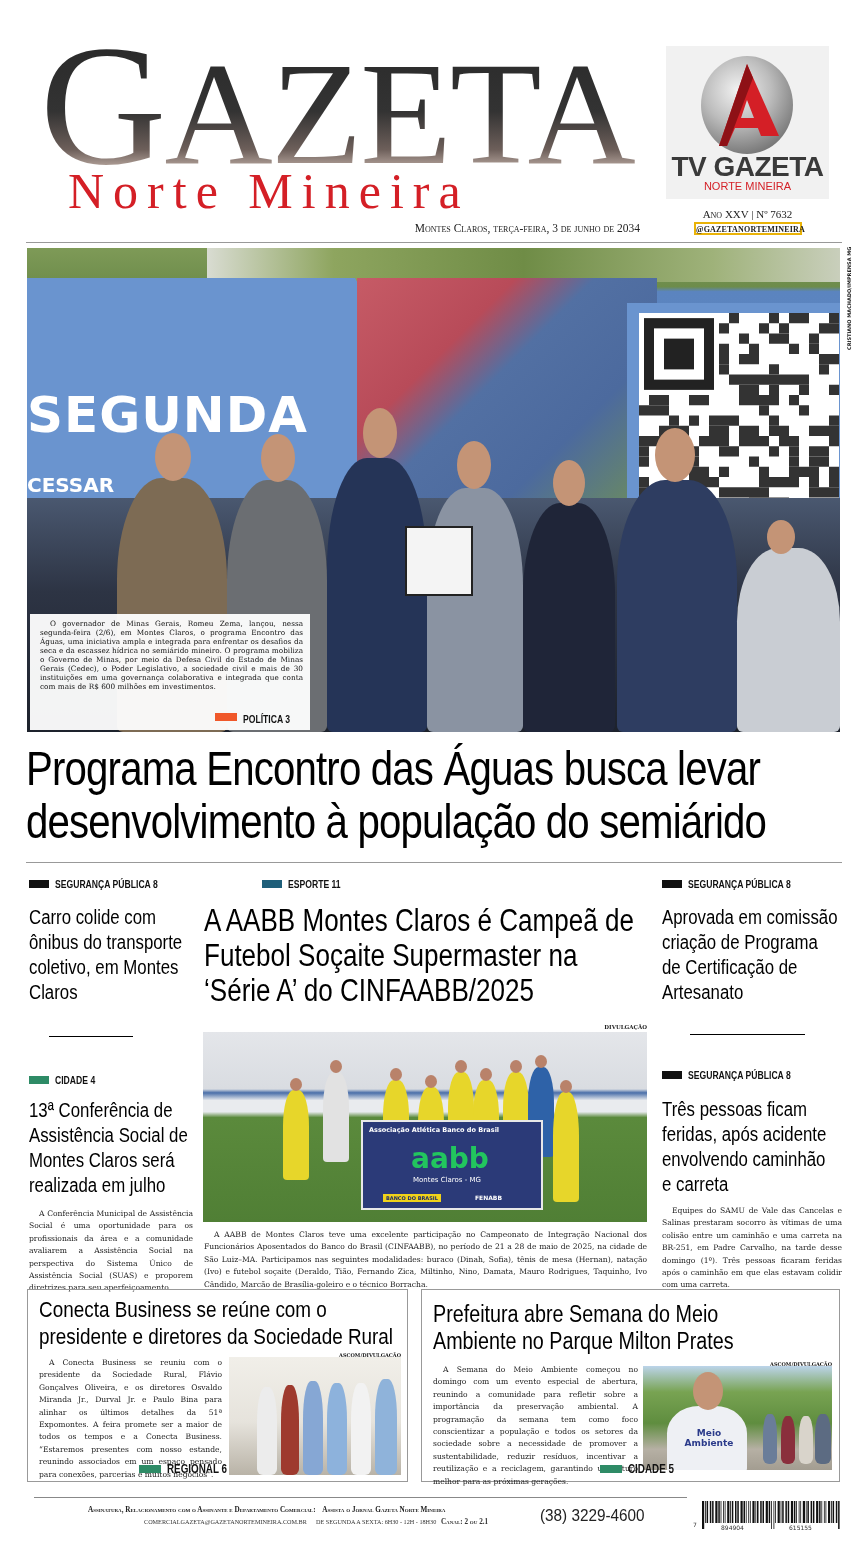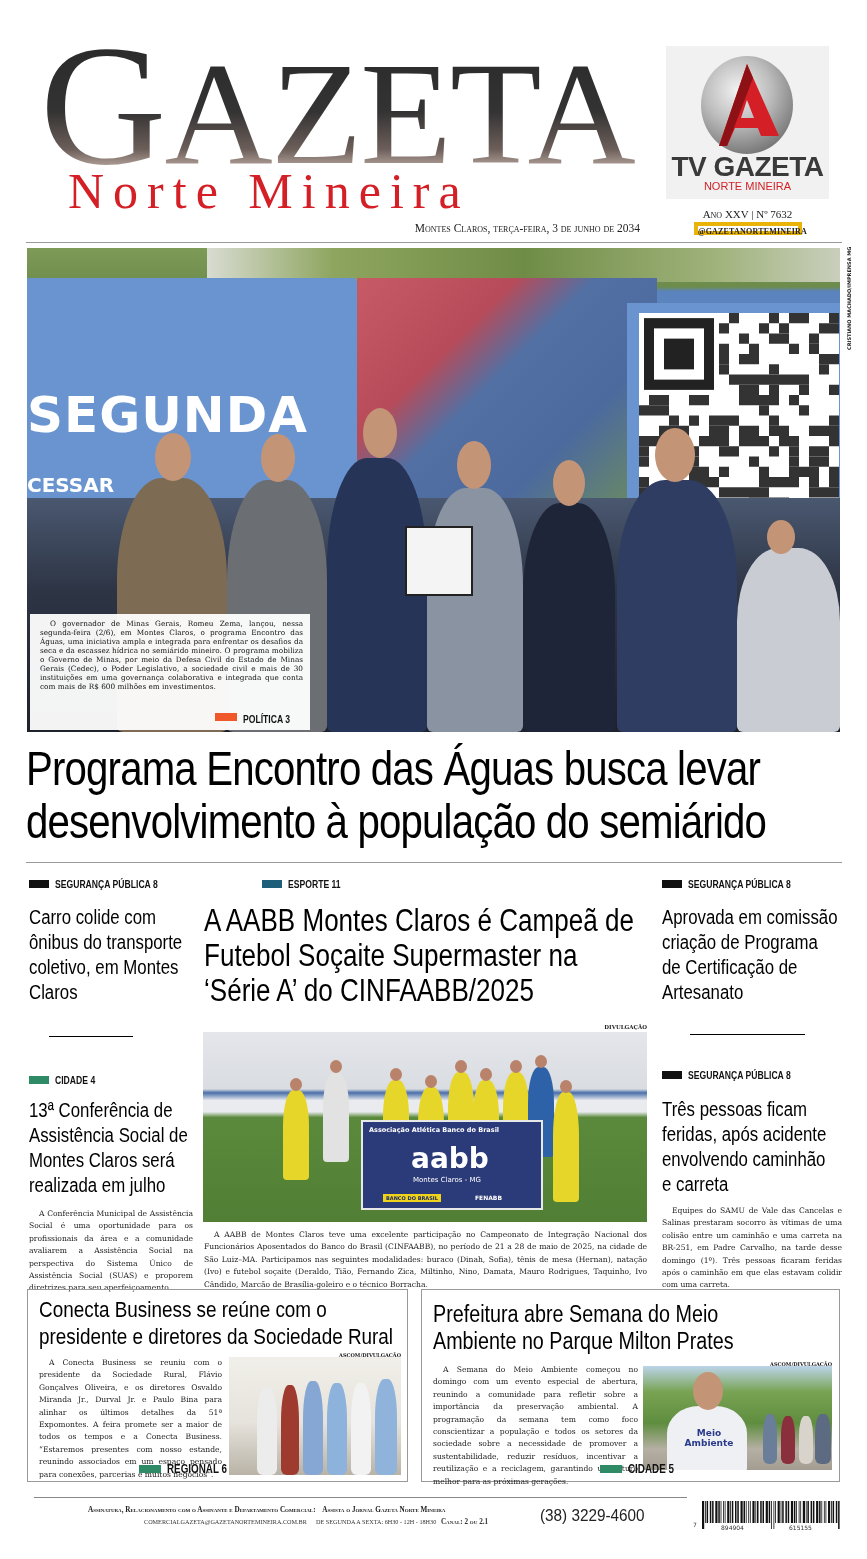--- a/index.html
+++ b/index.html
@@ -44,21 +44,21 @@
   }
   .tv-sub {
     left: 0; top: 134px; width: 163px; text-align: center;
     font-family: "Liberation Sans", sans-serif; font-size: 11px; color: #d41f26;
   }
   .edition {
     left: 666px; top: 208px; width: 163px; text-align: center;
     font-family: "Liberation Serif", serif; font-size: 11px; font-variant: small-caps; color: #222;
   }
   .handle {
-    left: 694px; top: 222px; width: 108px; height: 13px; border: 4px solid #eab308;
+    left: 694px; top: 222px; width: 108px; height: 13px; border: 2px solid #eab308;
     font-family: "Liberation Serif", serif; font-size: 8px; font-weight: 700; line-height: 11px;
     text-align: center; color: #222; letter-spacing: 0.2px;
   }
   .rule-top { left: 26px; top: 242px; width: 816px; height: 1px; background: #999; }
 
   
   .main-photo {
     left: 27px; top: 248px; width: 813px; height: 484px; overflow: hidden;
     background: linear-gradient(180deg, #7e9a57 0%, #6d8c4b 8%, #5b84bf 9%, #5f8ac6 60%, #2e3a4e 100%);
   }
@@ -416,21 +416,21 @@
   <div class="player" style="left:270px;top:48px;"></div>
   <div class="player-head" style="left:277px;top:36px;"></div>
   <div class="player" style="left:300px;top:40px;"></div>
   <div class="player-head" style="left:307px;top:28px;"></div>
   <div class="player" style="left:325px;top:35px;background:#2e62a8;"></div>
   <div class="player-head" style="left:332px;top:23px;"></div>
   <div class="player" style="left:350px;top:60px;height:110px;"></div>
   <div class="player-head" style="left:357px;top:48px;"></div>
   <div class="abs banner-aabb">
     <div class="abs" style="left:6px;top:4px;width:170px;font-family:'DejaVu Sans',sans-serif;font-weight:700;font-size:6.5px;color:#fff;white-space:nowrap;">Associação Atlética Banco do Brasil</div>
-    <div class="abs" style="left:48px;top:20px;font-family:'DejaVu Sans',sans-serif;font-weight:700;font-size:28px;color:#ffffff;">aabb</div>
+    <div class="abs" style="left:48px;top:20px;font-family:'DejaVu Sans',sans-serif;font-weight:700;font-size:28px;color:#22c55e;">aabb</div>
     <div class="abs" style="left:50px;top:54px;font-family:'DejaVu Sans',sans-serif;font-size:7px;color:#fff;">Montes Claros - MG</div>
     <div class="abs" style="left:20px;top:72px;padding:1px 3px;background:#f0d21a;font-family:'DejaVu Sans',sans-serif;font-weight:700;font-size:5px;color:#1c2a6a;">BANCO DO BRASIL</div>
     <div class="abs" style="left:112px;top:72px;font-family:'DejaVu Sans',sans-serif;font-weight:700;font-size:6px;color:#fff;">FENABB</div>
   </div>
 </div>
 <p class="abs body-txt" style="left:204px;top:1229px;width:443px;">A AABB de Montes Claros teve uma excelente participação no Campeonato de Integração Nacional dos Funcionários Aposentados do Banco do Brasil (CINFAABB), no período de 21 a 28 de maio de 2025, na cidade de São Luiz–MA. Participamos nas seguintes modalidades: buraco (Dinah, Sofia), tênis de mesa (Hernan), natação (Ivo) e futebol soçaite (Deraldo, Tião, Fernando Zica, Miltinho, Nino, Damata, Mauro Rodrigues, Taquinho, Ivo Cândido, Marcão de Brasília-goleiro e o técnico Borracha.</p>
 
 <div class="abs sec-tag" style="left:662px;top:878px;">
   <span class="tag-swatch" style="background:#111;"></span>
   <span class="tag-label">SEGURANÇA PÚBLICA 8</span>

